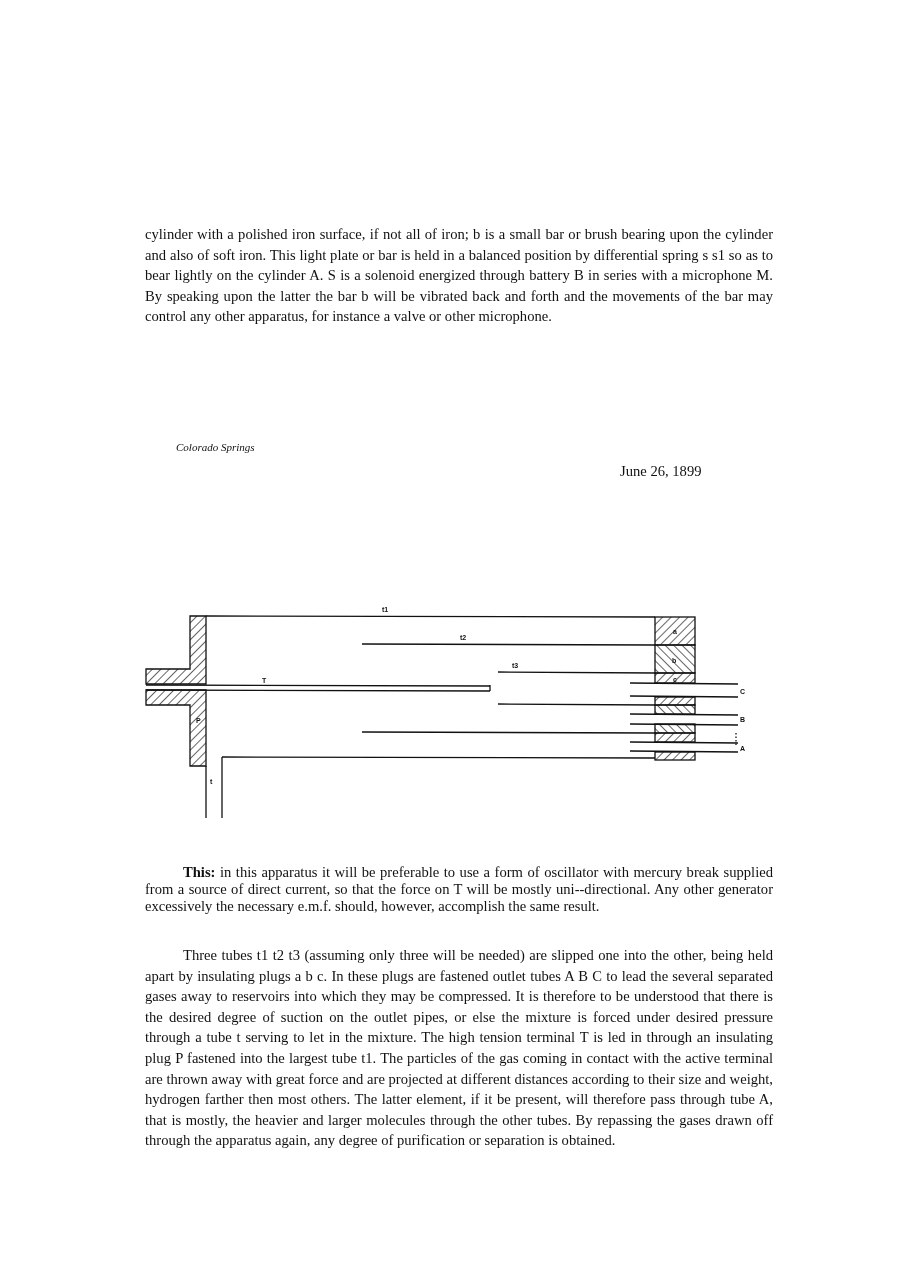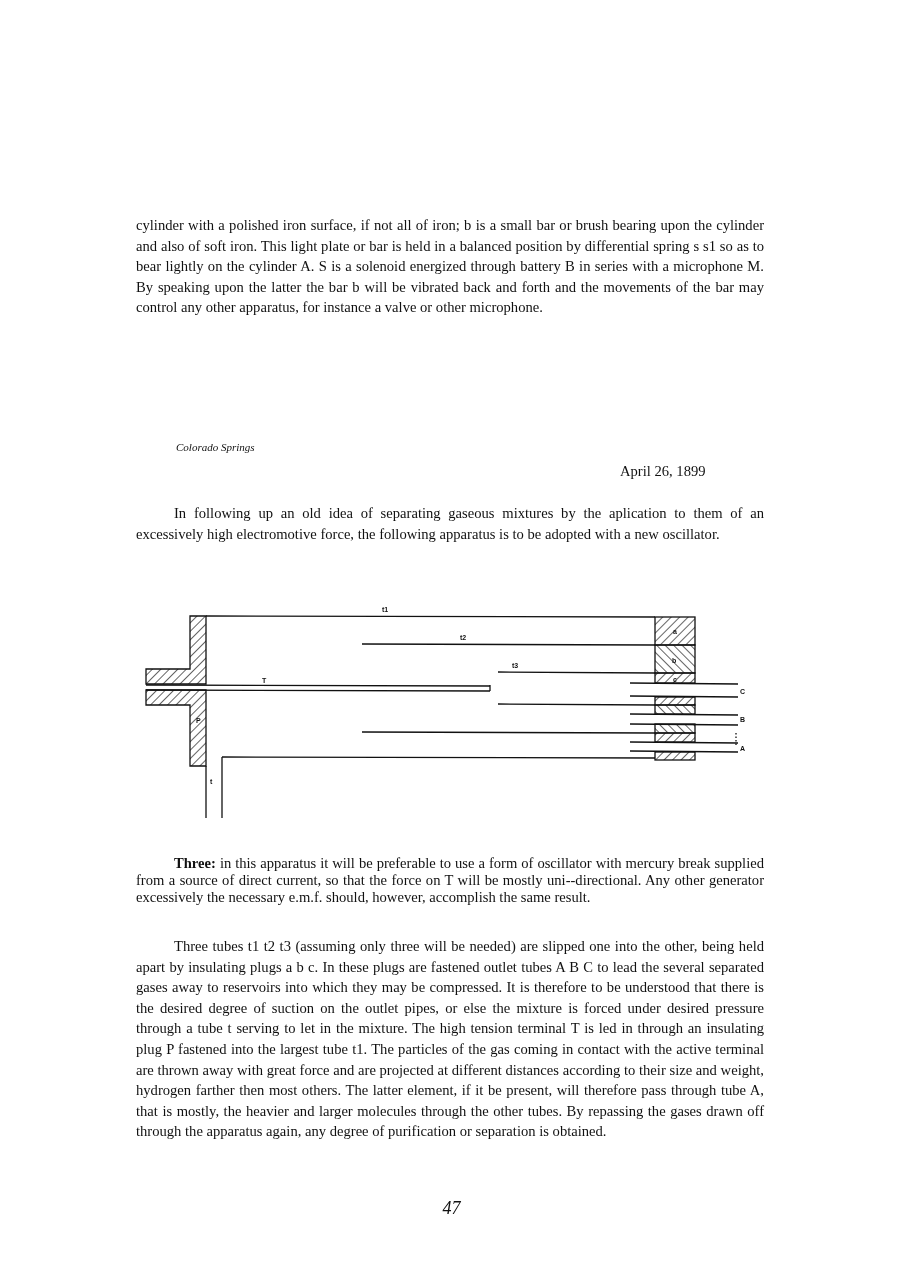--- a/index.html
+++ b/index.html
@@ -5,21 +5,21 @@
     html, body { margin: 0; padding: 0; background: #ffffff; }
     body {
       width: 903px; height: 1280px; position: relative; overflow: hidden;
       font-family: "Liberation Serif", "DejaVu Serif", serif;
       color: #111;
     }
     .page { position: absolute; left: 0; top: 0; width: 903px; height: 1280px; }
     .para {
       position: absolute; left: 136px; width: 628px;
       font-size: 14.6px; line-height: 20.6px; text-align: justify;
-      margin: 0;
+      margin: 9px;
     }
     .para.indent { text-indent: 38px; }
     .place {
       position: absolute; left: 176px; top: 441px;
       font-size: 11px; font-style: italic;
     }
     .date {
       position: absolute; left: 620px; top: 463px;
       font-size: 14.6px;
     }
@@ -34,23 +34,22 @@
 </head>
 <body>
 
 <div class="page">
 
   <p class="para" style="top:215px;">
     <span id="top-para">cylinder with a polished iron surface, if not all of iron; b is a small bar or brush bearing upon the cylinder and also of soft iron. This light plate or bar is held in a balanced position by differential spring s s1 so as to bear lightly on the cylinder A. S is a solenoid energized through battery B in series with a microphone M. By speaking upon the latter the bar b will be vibrated back and forth and the movements of the bar may control any other apparatus, for instance a valve or other microphone.</span>
   </p>
 
   <div class="place">Colorado Springs</div>
-  <div class="date">April 26, 1899</div>
+  <div class="date">June 26, 1899</div>
 
-  <p class="para indent" style="top:503px;">In following up an old idea of separating gaseous mixtures by the aplication to them of an excessively high electromotive force, the following apparatus is to be adopted with a new oscillator.</p>
 
   <svg class="figure" viewBox="0 0 630 230" xmlns="http://www.w3.org/2000/svg">
     <defs>
       <pattern id="hatchR" patternUnits="userSpaceOnUse" width="6" height="6" patternTransform="rotate(45)">
         <line x1="0" y1="0" x2="0" y2="6" stroke="#111" stroke-width="1.3"></line>
       </pattern>
       <pattern id="hatchL" patternUnits="userSpaceOnUse" width="6" height="6" patternTransform="rotate(-45)">
         <line x1="0" y1="0" x2="0" y2="6" stroke="#111" stroke-width="1.3"></line>
       </pattern>
     </defs>
@@ -102,20 +101,19 @@
       <text class="fig-label" x="533" y="38">a</text>
       <text class="fig-label" x="532" y="67">b</text>
       <text class="fig-label" x="533" y="86">c</text>
       <text class="fig-label" x="600" y="98">C</text>
       <text class="fig-label" x="600" y="126">B</text>
       <text class="fig-label" x="600" y="155">A</text>
     </g>
   </svg>
 
   <p class="para indent" style="top:855px; line-height:17px;">
-    <span class="note-label">Three:</span>
+    <span class="note-label">This:</span>
     <span>in this apparatus it will be preferable to use a form of oscillator with mercury break supplied from a source of direct current, so that the force on T will be mostly uni--directional. Any other generator excessively the necessary e.m.f. should, however, accomplish the same result.</span>
   </p>
 
   <p class="para indent" style="top:936px;">Three tubes t1 t2 t3 (assuming only three will be needed) are slipped one into the other, being held apart by insulating plugs a b c. In these plugs are fastened outlet tubes A B C to lead the several separated gases away to reservoirs into which they may be compressed. It is therefore to be understood that there is the desired degree of suction on the outlet pipes, or else the mixture is forced under desired pressure through a tube t serving to let in the mixture. The high tension terminal T is led in through an insulating plug P fastened into the largest tube t1. The particles of the gas coming in contact with the active terminal are thrown away with great force and are projected at different distances according to their size and weight, hydrogen farther then most others. The latter element, if it be present, will therefore pass through tube A, that is mostly, the heavier and larger molecules through the other tubes. By repassing the gases drawn off through the apparatus again, any degree of purification or separation is obtained.</p>
 
-  <div class="page-number">47</div>
 </div>
 
 </body></html>

